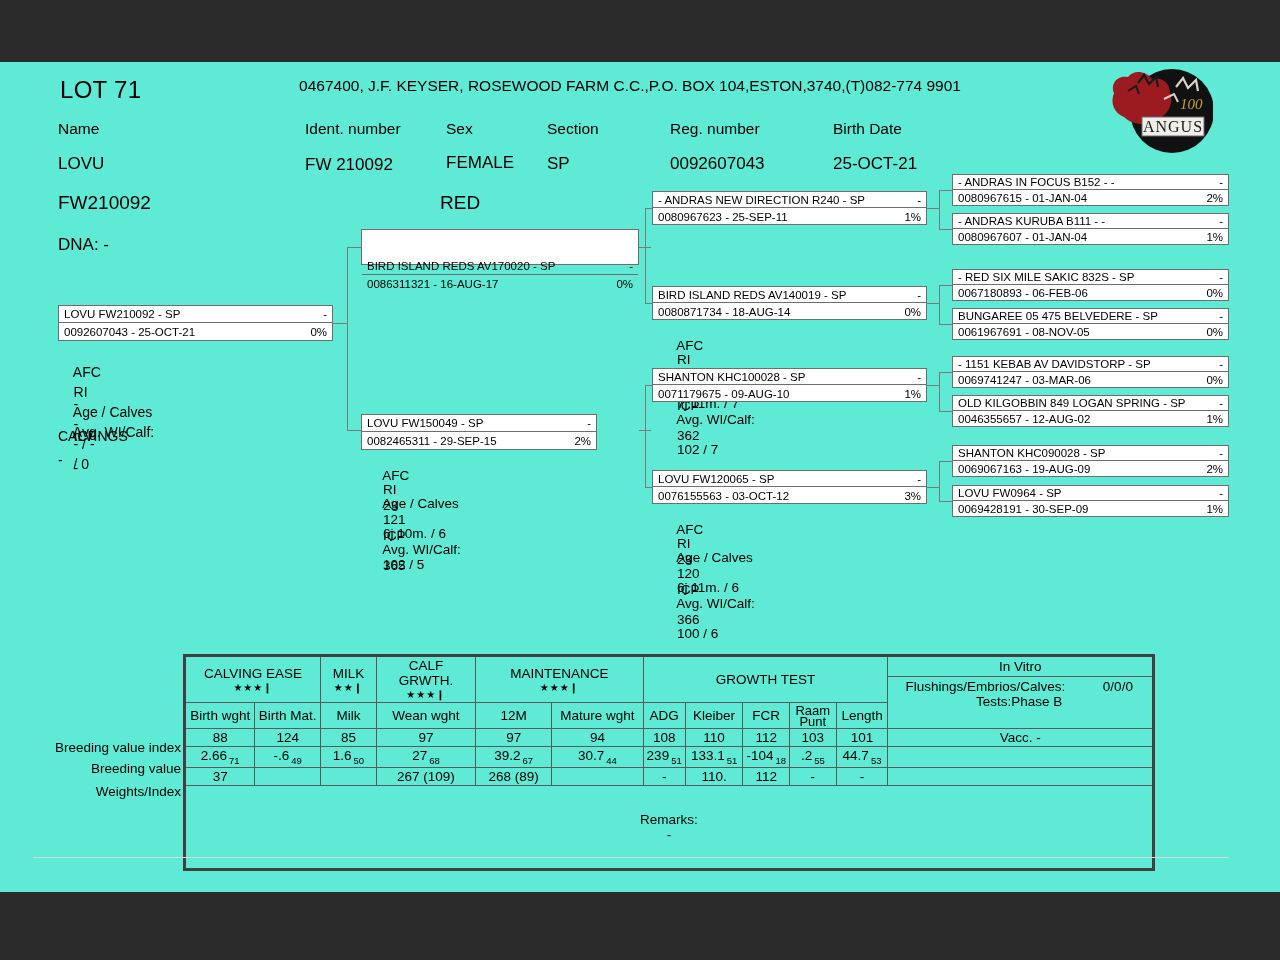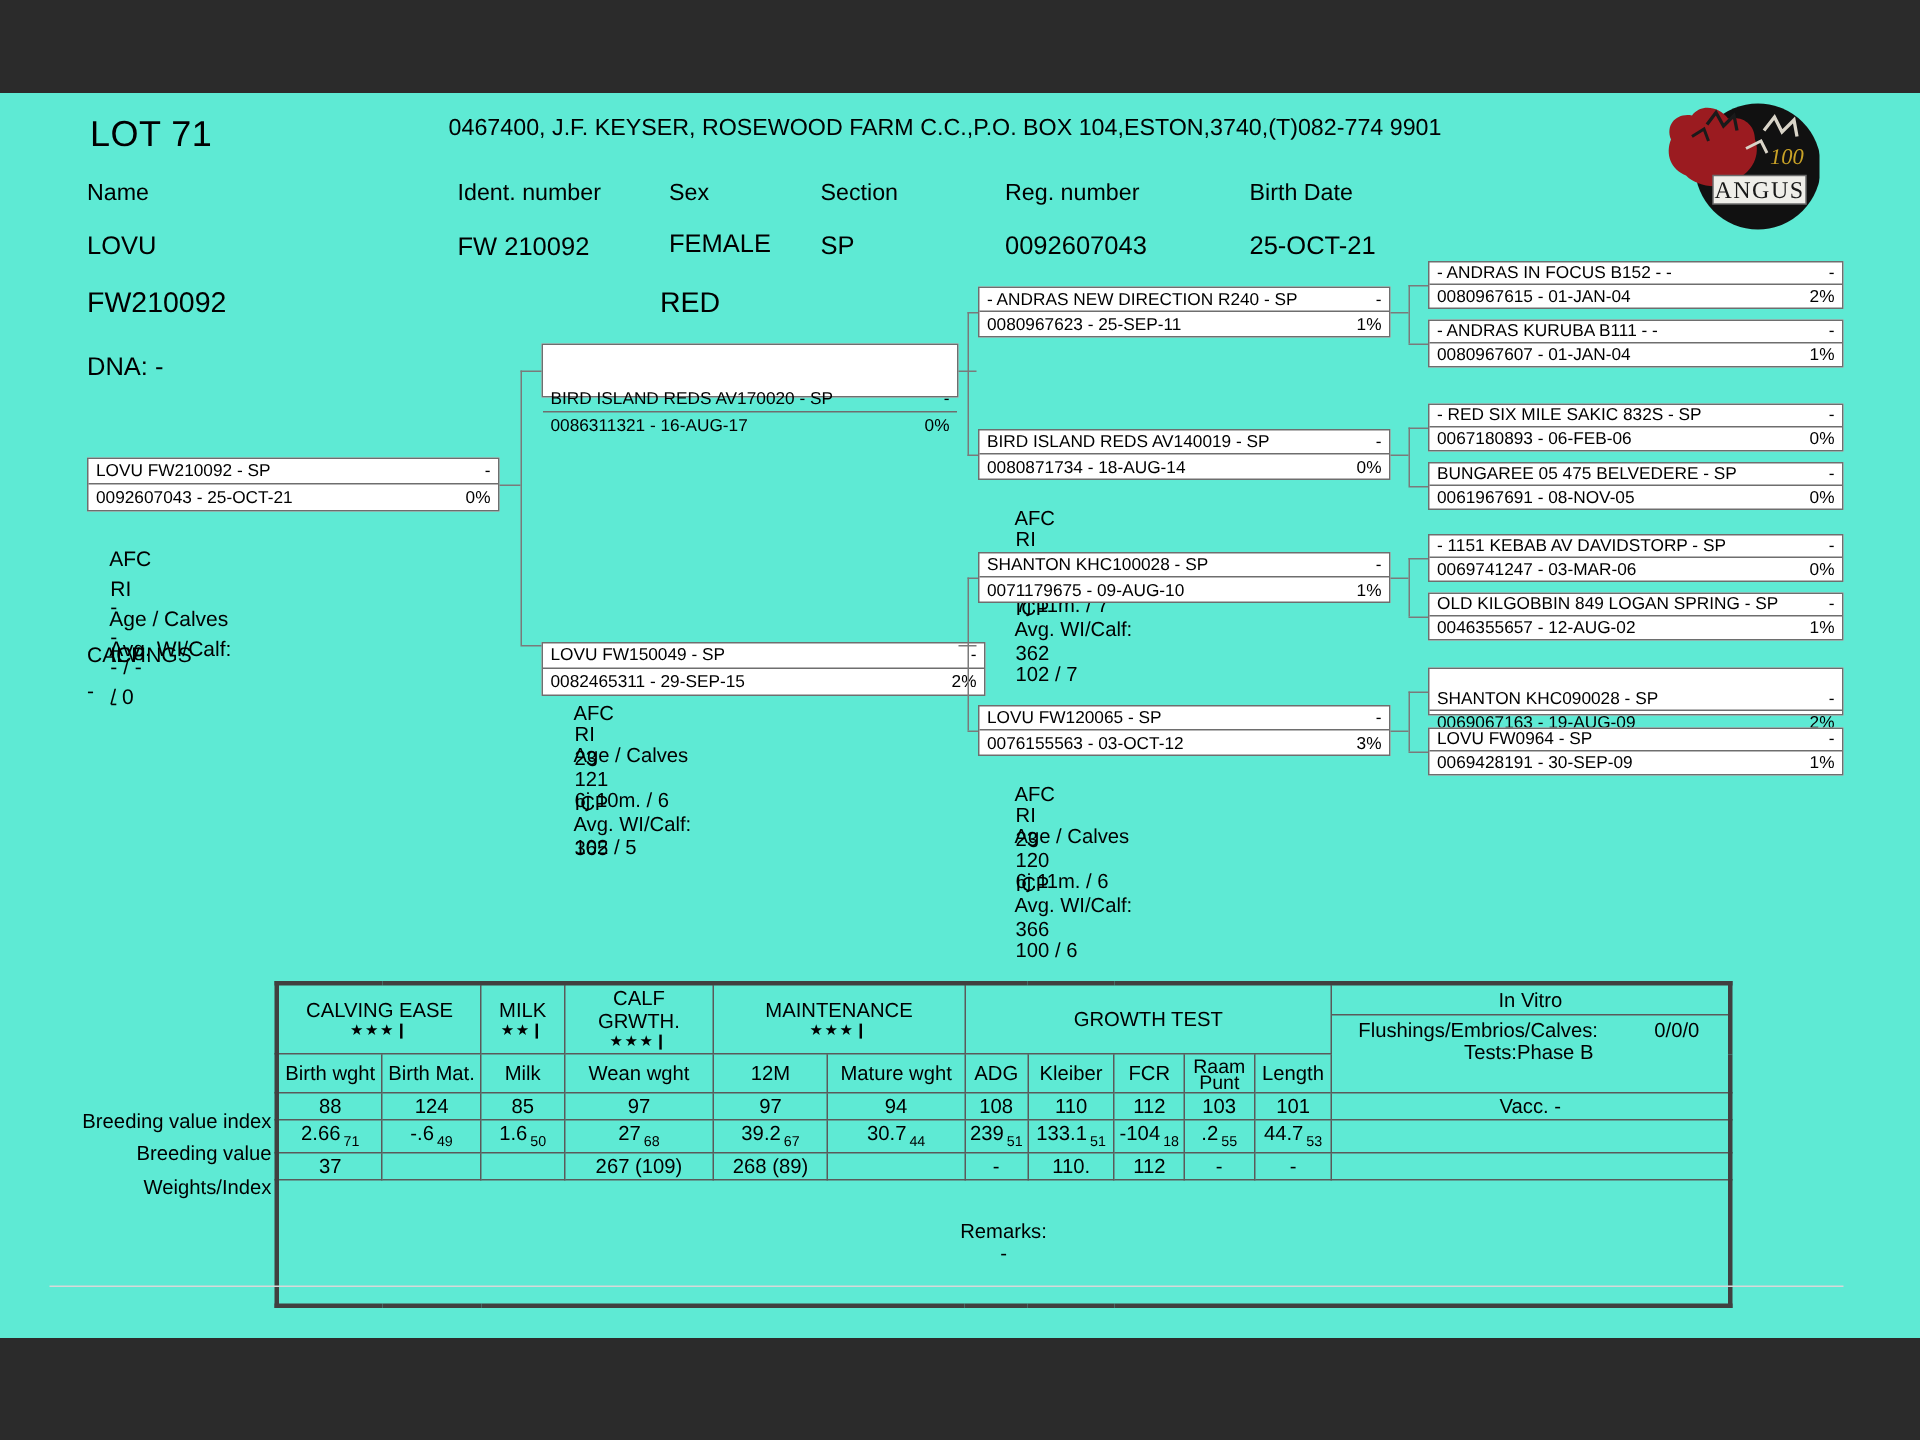--- a/index.html
+++ b/index.html
@@ -151,21 +151,21 @@
     <div class="r1" style="height:17px;margin-top:28px;">
       <span>BIRD ISLAND REDS AV170020 - SP</span>
       <span>-</span>
     </div>
     <div class="r2" style="height:18px;">
       <span>0086311321 - 16-AUG-17</span>
       <span>0%</span>
     </div>
   </div>
 
-  <div class="pbox" style="left:361px; top:366px; width:296px; height:36px;">
+  <div class="pbox" style="left:361px; top:352px; width:236px; height:36px;">
     <div class="r1" style="height:17px;">
       <span>LOVU FW150049 - SP</span>
       <span>-</span>
     </div>
     <div class="r2" style="height:18px;">
       <span>0082465311 - 29-SEP-15</span>
       <span>2%</span>
     </div>
   </div>
   <div class="stat-line" style="left:368px; top:391px;">
@@ -335,21 +335,21 @@
     <div class="r1" style="height:15px;">
         <span>OLD KILGOBBIN 849 LOGAN SPRING - SP</span>
         <span>-</span>
       </div>
     <div class="r2" style="height:16px;">
         <span>0046355657 - 12-AUG-02</span>
         <span>1%</span>
       </div>
   </div>
   <div class="pbox" style="left:952px; top:383px; width:277px; height:32px;">
-    <div class="r1" style="height:15px;margin-top:13px;">
+    <div class="r1" style="height:15px;">
         <span>SHANTON KHC090028 - SP</span>
         <span>-</span>
       </div>
     <div class="r2" style="height:16px;">
         <span>0069067163 - 19-AUG-09</span>
         <span>2%</span>
       </div>
   </div>
   <div class="pbox" style="left:952px; top:423px; width:277px; height:32px;">
     <div class="r1" style="height:15px;">

